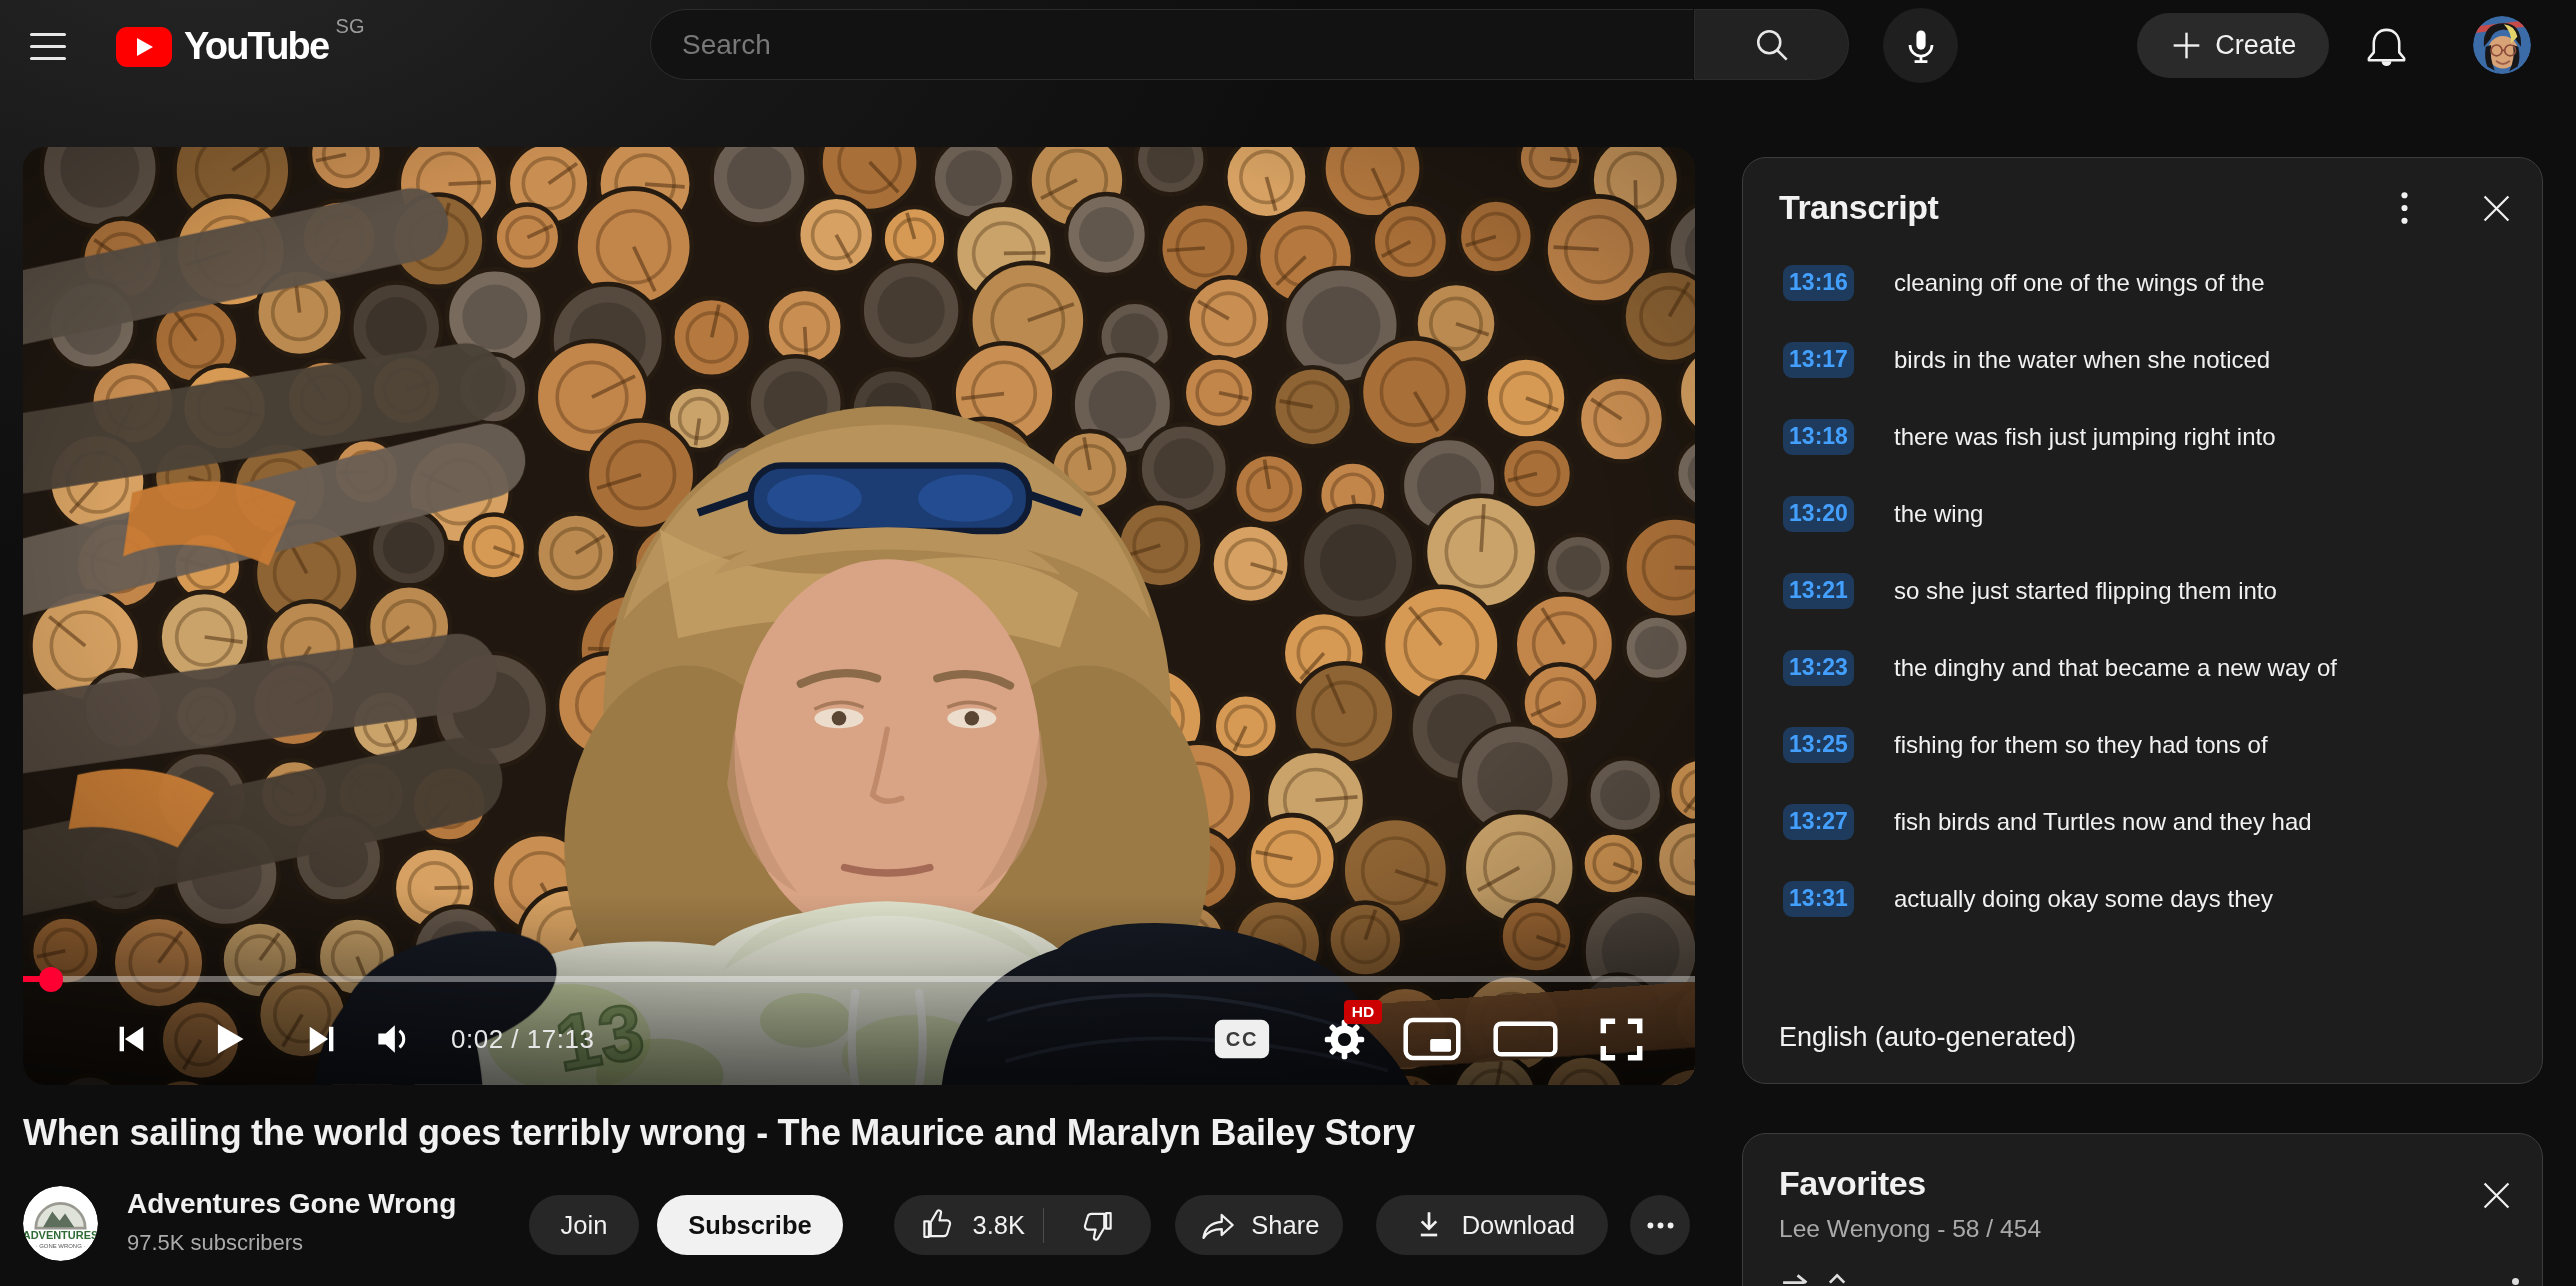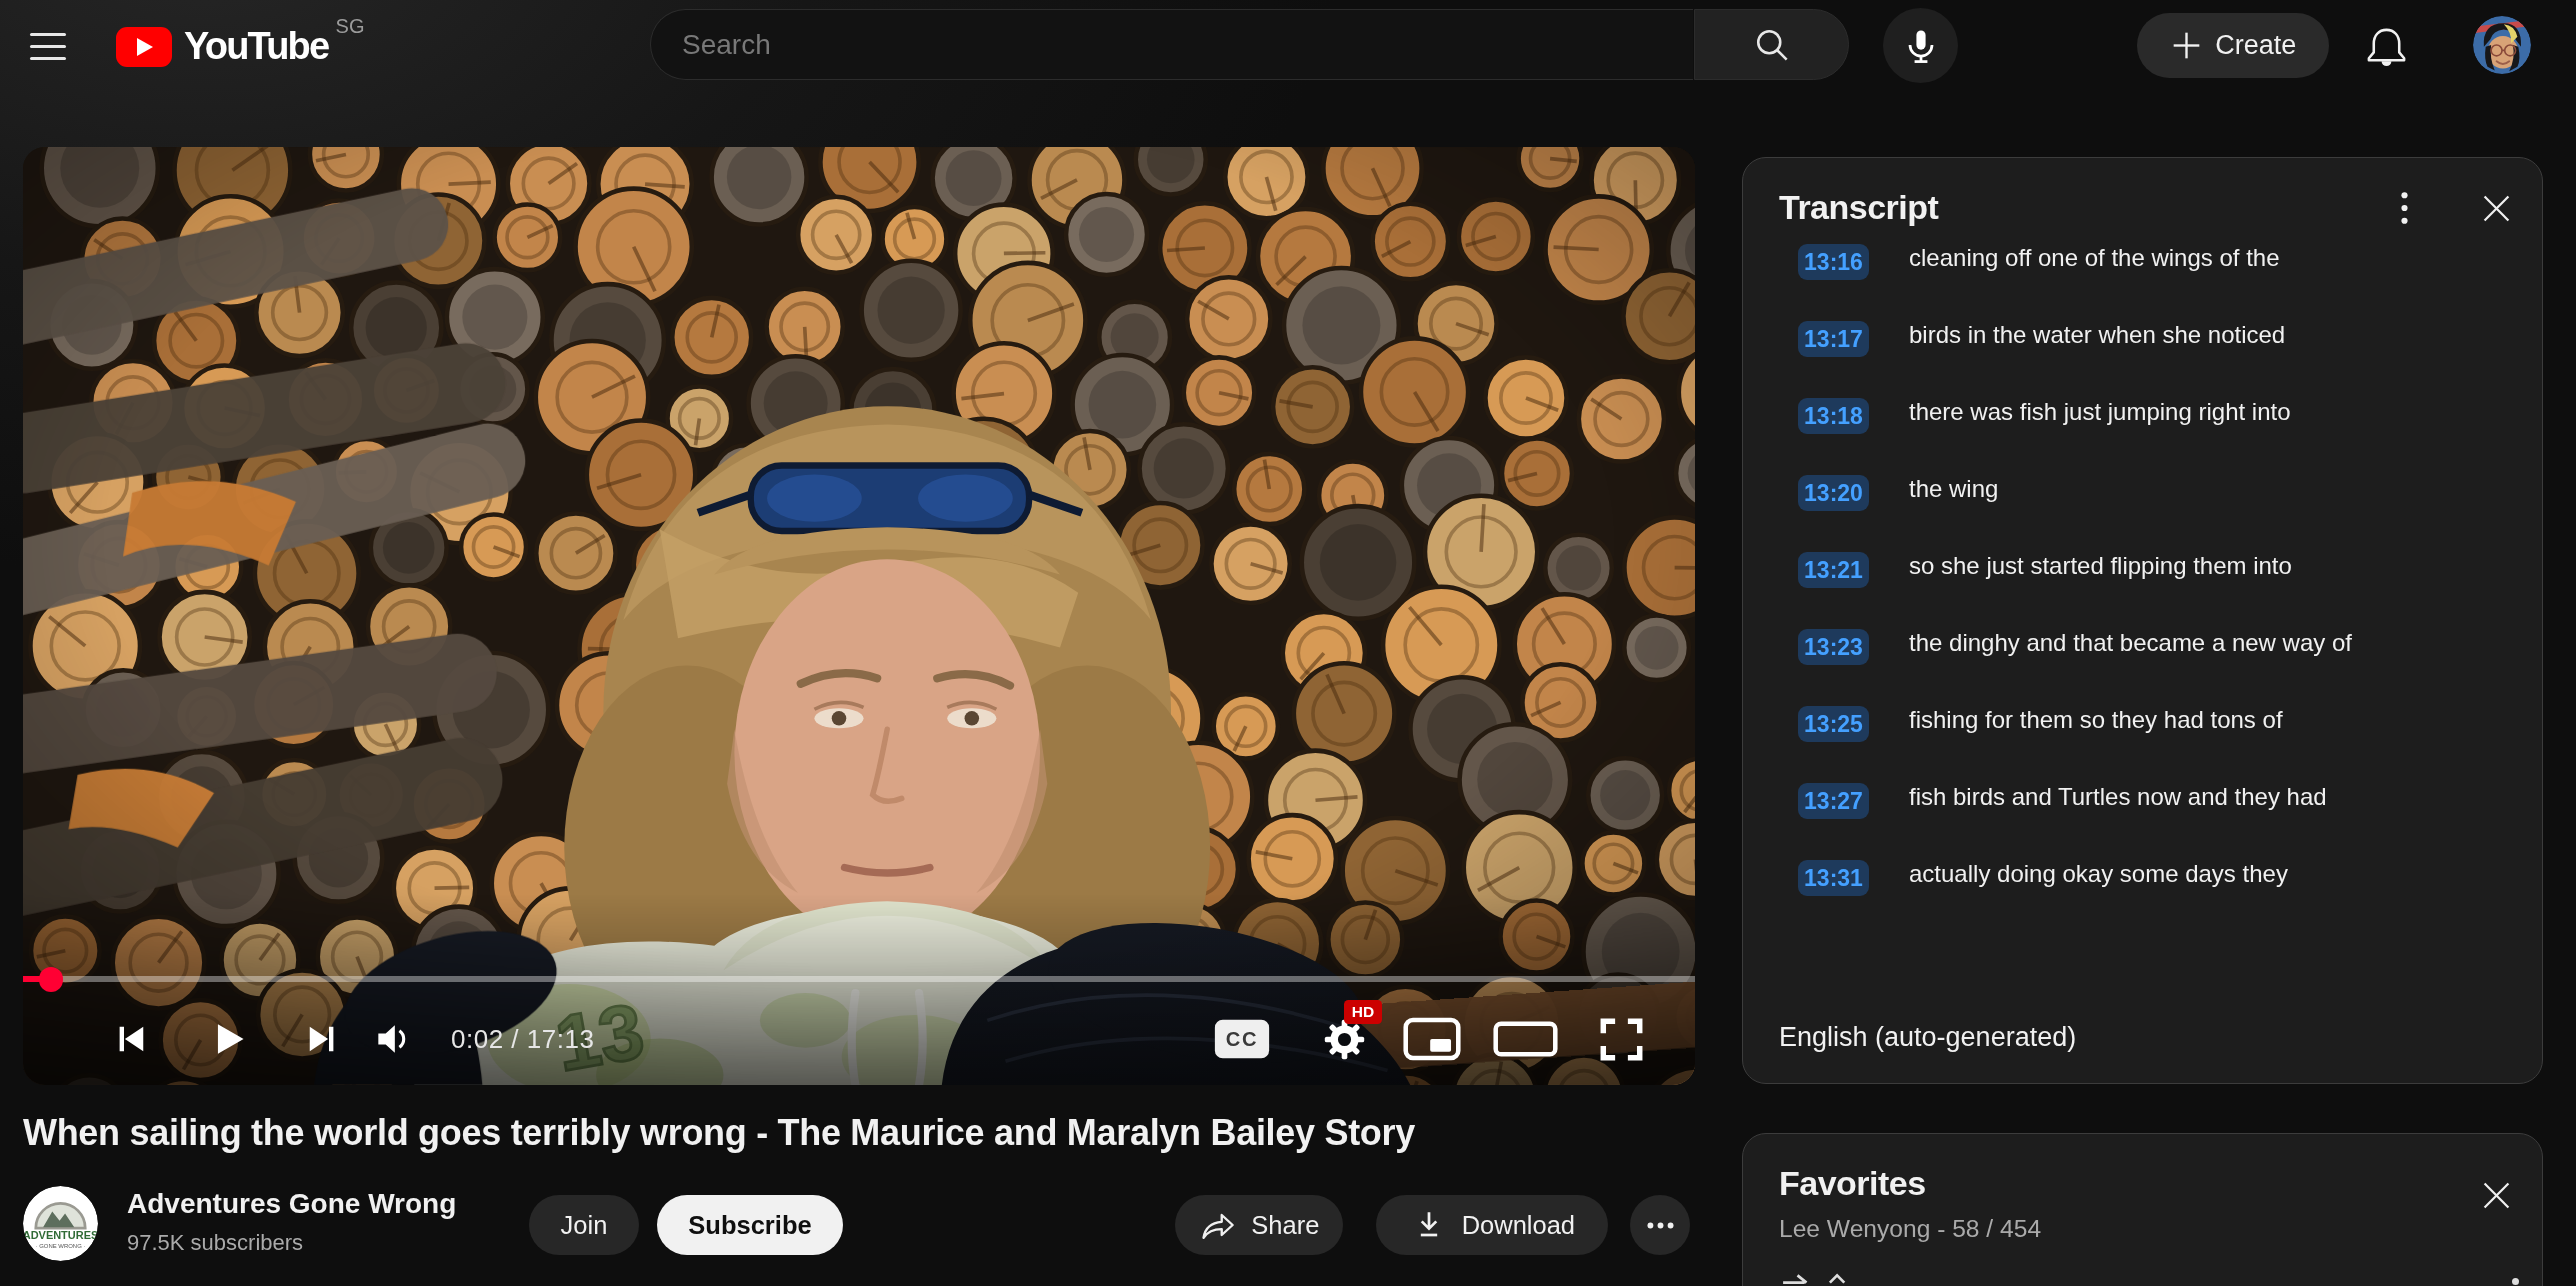--- a/index.html
+++ b/index.html
@@ -56,21 +56,21 @@
   .share{left:1175px;width:168px;background:#272727;gap:12.7px;font-size:25.5px;font-weight:500;}
   .download{left:1376px;width:232px;background:#272727;gap:12.7px;font-size:25.5px;font-weight:500;}
   .more{left:1630px;width:60px;background:#272727;}
   
   .panel{position:absolute;left:1742px;width:801px;background:#1d1d1d;border:0.9px solid #3c3c3c;border-radius:24px;box-sizing:border-box;}
   .transcript{top:157px;height:927px;}
   .p-title{position:absolute;left:36px;top:30px;font-size:34px;font-weight:700;letter-spacing:-0.5px;color:#f1f1f1;}
   .kebab{position:absolute;left:643px;top:30px;width:36px;height:40px;display:flex;align-items:center;justify-content:center;cursor:pointer;}
   .closex{position:absolute;left:733px;top:30px;width:40px;height:40px;display:flex;align-items:center;justify-content:center;cursor:pointer;}
   .t-rows{position:absolute;left:0;top:86px;width:100%;}
-  .t-row{height:77px;display:flex;cursor:pointer;padding-left:15px;}
+  .t-row{height:77px;display:flex;align-items:center;cursor:pointer;}
   .chip{margin-left:40px;width:71px;height:36px;border-radius:9px;background:#1e3a5c;color:#44a0ff;
         font-size:23px;font-weight:600;display:flex;align-items:center;justify-content:center;flex:0 0 auto;}
   .t-text{margin-left:40px;font-size:24px;color:#f1f1f1;white-space:nowrap;}
   .t-lang{position:absolute;left:36px;top:864px;font-size:27px;color:#f1f1f1;}
   .favorites{top:1133px;height:182px;border-radius:24px;}
   .f-sub{position:absolute;left:36px;top:81px;font-size:24.6px;color:#aaa;}
   .f-cut{position:absolute;left:36px;top:136px;width:182px;height:16.4px;overflow:hidden;}
   .f-dot{position:absolute;left:769px;top:144px;width:7.3px;height:7.3px;border-radius:50%;background:#ddd;}
   svg{display:block;}
 </style>
@@ -852,20 +852,36 @@
       <text x="41" y="58" font-size="12" font-weight="700" fill="#2f6b35" text-anchor="middle" font-family="Liberation Sans, sans-serif">ADVENTURES</text>
       <text x="41" y="68" font-size="6.5" fill="#555" text-anchor="middle" font-family="Liberation Sans, sans-serif">· GONE WRONG ·</text>
     </svg>
   </div>
   <div class="ch-name">Adventures Gone Wrong</div>
   <div class="ch-subs">97.5K subscribers</div>
 
   <div class="pill join">Join</div>
   <div class="pill subscribe">Subscribe</div>
 
+  <div class="pill like-group">
+    <div class="like-half">
+      <svg width="40" height="40" viewBox="0 0 44 44">
+        <path d="M7 35 h5 V18 H7 Z M14 33 V19 l7 -12 c.5 -1 1.7 -1.4 2.7 -1 1.2 .5 1.9 1.7 1.6 2.9 L23.6 17 H32 a3.3 3.3 0 0 1 3.2 4.1 l-2.9 10 a4.3 4.3 0 0 1 -4.1 3.2 H14 Z" fill="none" stroke="#f1f1f1" stroke-width="2.4" stroke-linejoin="round"></path>
+      </svg>
+      <span class="like-count">3.8K</span>
+    </div>
+    <div class="divider"></div>
+    <div class="dislike-half">
+      <svg width="40" height="40" viewBox="0 0 44 44">
+        <g transform="rotate(180 22 22)">
+          <path d="M7 35 h5 V18 H7 Z M14 33 V19 l7 -12 c.5 -1 1.7 -1.4 2.7 -1 1.2 .5 1.9 1.7 1.6 2.9 L23.6 17 H32 a3.3 3.3 0 0 1 3.2 4.1 l-2.9 10 a4.3 4.3 0 0 1 -4.1 3.2 H14 Z" fill="none" stroke="#f1f1f1" stroke-width="2.4" stroke-linejoin="round"></path>
+        </g>
+      </svg>
+    </div>
+  </div>
 
   <div class="pill share">
     <svg width="40" height="40" viewBox="0 0 44 44">
       <path d="M25 11 L37 22 L25 33 V26.5 C15 26.5 9 30 5 36 C6.5 26 12.5 19.5 25 18.5 Z" fill="none" stroke="#f1f1f1" stroke-width="2.6" stroke-linejoin="round"></path>
     </svg>
     <span>Share</span>
   </div>
 
   <div class="pill download">
     <svg width="40" height="40" viewBox="0 0 44 44">

